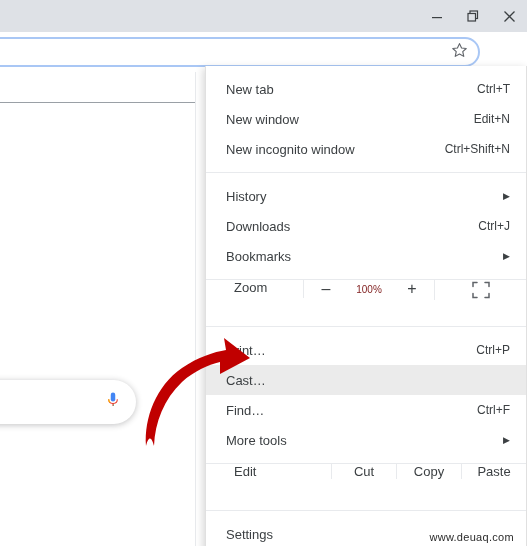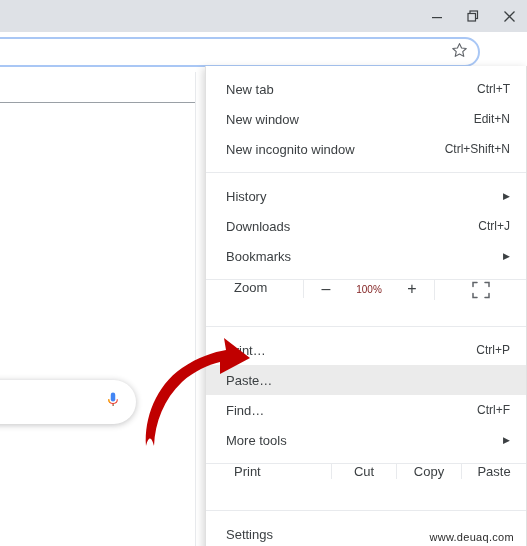--- a/index.html
+++ b/index.html
@@ -334,36 +334,36 @@
     </div>
 
     <div class="menu-sep"></div>
 
     <div class="menu-group">
       <div class="menu-item">
         <span class="mi-label">Print…</span>
         <span class="mi-accel">Ctrl+P</span>
       </div>
       <div class="menu-item highlighted">
-        <span class="mi-label">Paste…</span>
+        <span class="mi-label">Cast…</span>
       </div>
       <div class="menu-item">
         <span class="mi-label">Find…</span>
         <span class="mi-accel">Ctrl+F</span>
       </div>
       <div class="menu-item">
         <span class="mi-label">More tools</span>
         <span class="mi-arrow">▶</span>
       </div>
     </div>
 
     <div class="menu-sep"></div>
 
     <div class="menu-row">
-      <div class="row-cell lead edit-label">Print</div>
+      <div class="row-cell lead edit-label">Edit</div>
       <div class="row-cell vdiv edit-cell">Cut</div>
       <div class="row-cell vdiv edit-cell">Copy</div>
       <div class="row-cell vdiv edit-cell">Paste</div>
     </div>
 
     <div class="menu-sep"></div>
 
     <div class="menu-group">
       <div class="menu-item">
         <span class="mi-label">Settings</span>

